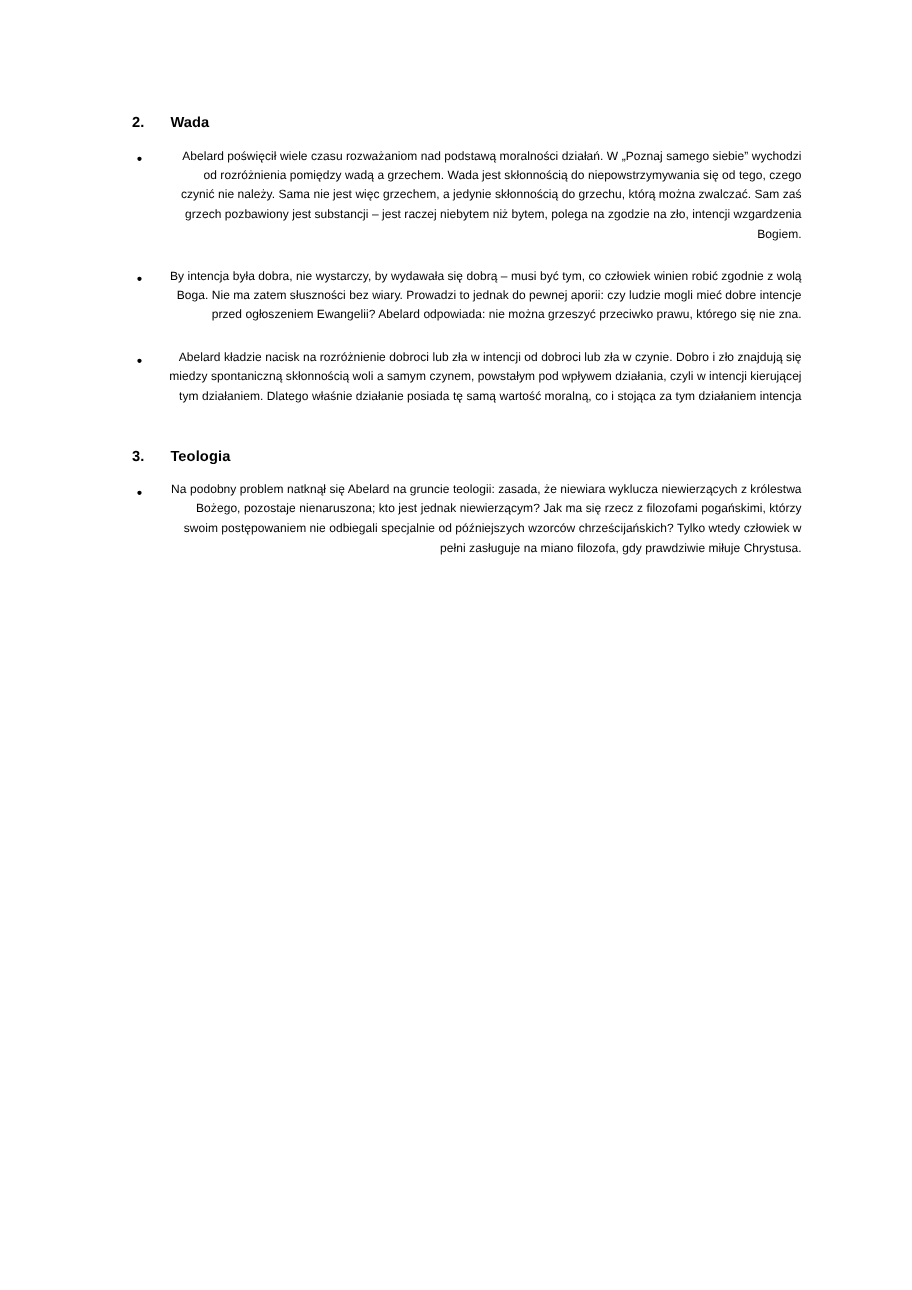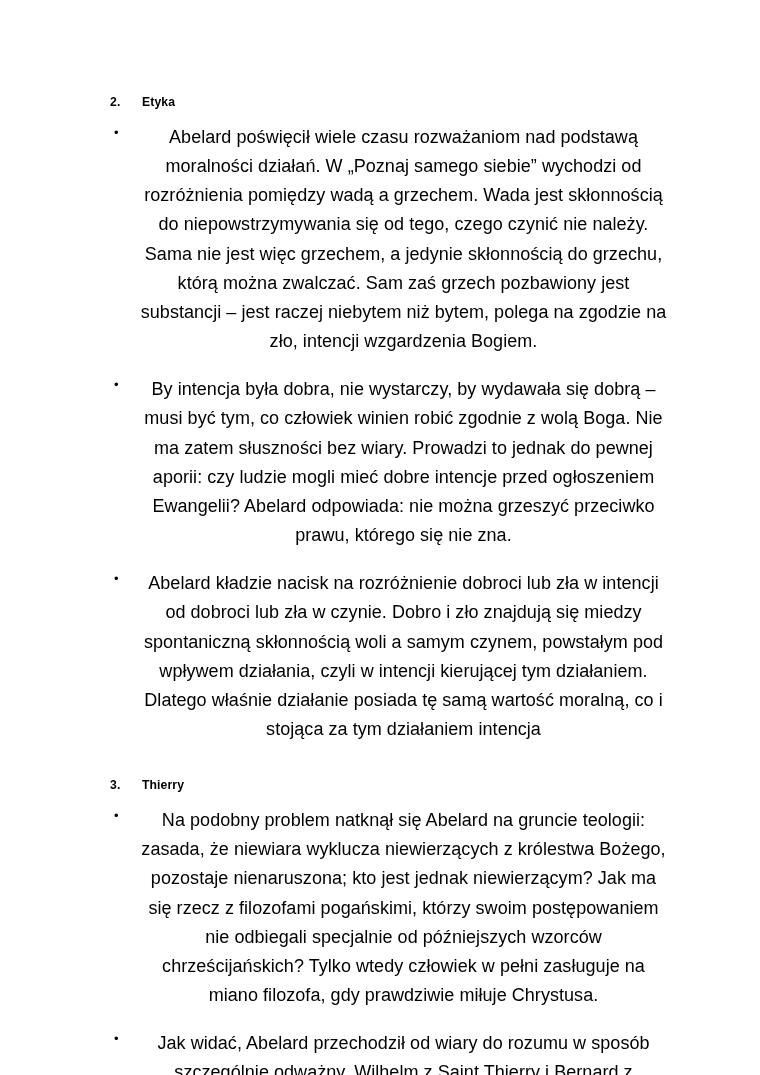--- a/index.html
+++ b/index.html
@@ -45,23 +45,23 @@
   }
   ul.bullets {
     list-style: none;
     margin: 0;
     padding: 0;
   }
   ul.bullets li {
     position: relative;
     padding-left: 29px;
     margin: 0 0 19px 0;
-    font-size: 18px;
+    font-size: 10px;
     line-height: 1.62;
-    text-align: center;
+    text-align: right;
     letter-spacing: 0.05px;
   }
   ul.bullets li:last-child {
     margin-bottom: 0;
   }
   ul.bullets li::before {
     content: "\2022";
     position: absolute;
     left: 4px;
     top: -1px;
@@ -70,33 +70,32 @@
   }
 </style>
 </head>
 <body>
 
 <div class="page">
   <div class="doc-body">
 
     <div class="section-heading">
       <span class="num">2.</span>
-      <span class="title">Etyka</span>
+      <span class="title">Wada</span>
     </div>
 
     <ul class="bullets">
       <li>Abelard poświęcił wiele czasu rozważaniom nad podstawą moralności działań. W „Poznaj samego siebie” wychodzi od rozróżnienia pomiędzy wadą a grzechem. Wada jest skłonnością do niepowstrzymywania się od tego, czego czynić nie należy. Sama nie jest więc grzechem, a jedynie skłonnością do grzechu, którą można zwalczać. Sam zaś grzech pozbawiony jest substancji – jest raczej niebytem niż bytem, polega na zgodzie na zło, intencji wzgardzenia Bogiem.</li>
       <li>By intencja była dobra, nie wystarczy, by wydawała się dobrą – musi być tym, co człowiek winien robić zgodnie z wolą Boga. Nie ma zatem słuszności bez wiary. Prowadzi to jednak do pewnej aporii: czy ludzie mogli mieć dobre intencje przed ogłoszeniem Ewangelii? Abelard odpowiada: nie można grzeszyć przeciwko prawu, którego się nie zna.</li>
       <li>Abelard kładzie nacisk na rozróżnienie dobroci lub zła w intencji od dobroci lub zła w czynie. Dobro i zło znajdują się miedzy spontaniczną skłonnością woli a samym czynem, powstałym pod wpływem działania, czyli w intencji kierującej tym działaniem. Dlatego właśnie działanie posiada tę samą wartość moralną, co i stojąca za tym działaniem intencja</li>
     </ul>
 
     <div class="section-heading second">
       <span class="num">3.</span>
-      <span class="title">Thierry</span>
+      <span class="title">Teologia</span>
     </div>
 
     <ul class="bullets">
       <li>Na podobny problem natknął się Abelard na gruncie teologii: zasada, że niewiara wyklucza niewierzących z królestwa Bożego, pozostaje nienaruszona; kto jest jednak niewierzącym? Jak ma się rzecz z filozofami pogańskimi, którzy swoim postępowaniem nie odbiegali specjalnie od późniejszych wzorców chrześcijańskich? Tylko wtedy człowiek w pełni zasługuje na miano filozofa, gdy prawdziwie miłuje Chrystusa.</li>
-      <li>Jak widać, Abelard przechodził od wiary do rozumu w sposób szczególnie odważny. Wilhelm z Saint Thierry i Bernard z Clairvaux potępili tę odwagę jako pychę intelektualną.</li>
     </ul>
 
   </div>
 </div>
 
 </body></html>

